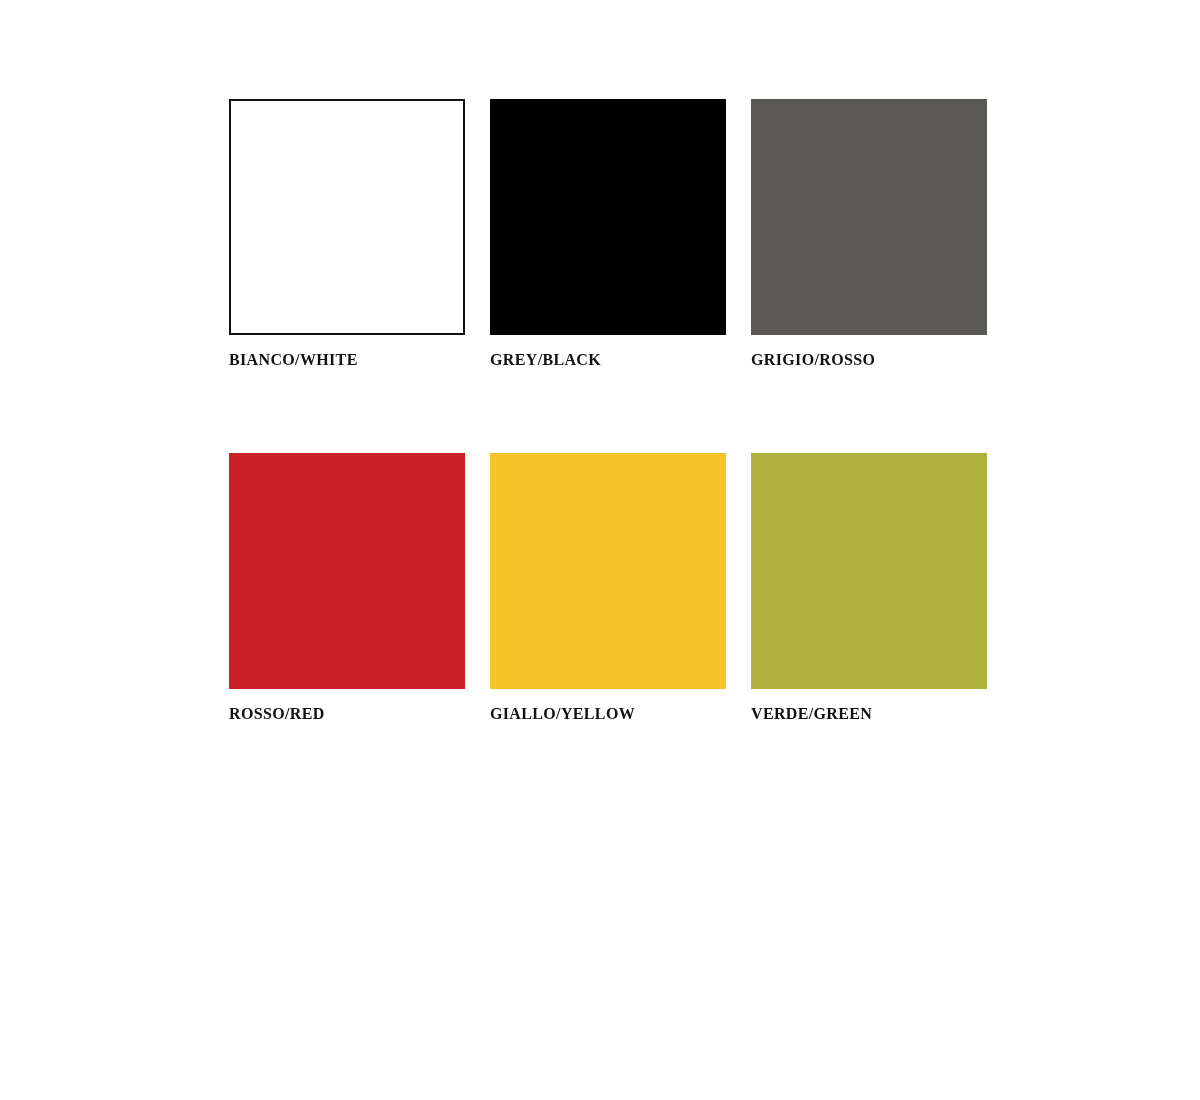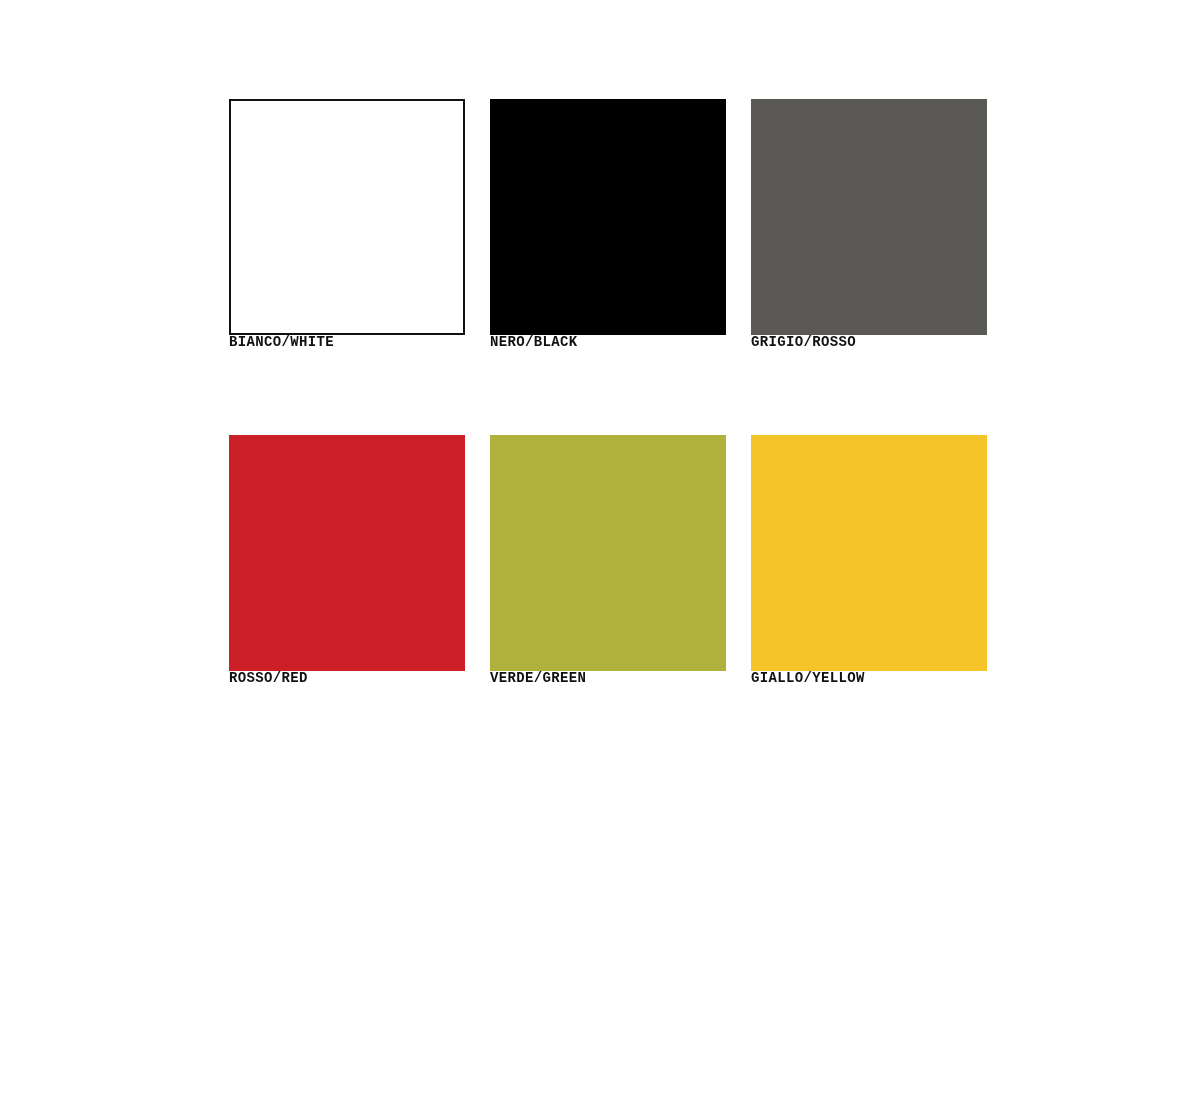--- a/index.html
+++ b/index.html
@@ -44,52 +44,53 @@
     display: block;
     box-sizing: border-box;
   }
 
   .swatch-chip.bordered {
     border: 2px solid #111111;
   }
 
   .swatch-label {
     display: block;
-    font-family: Liberation Mono, monospace;
-    font-size: 14px;
+    margin-top: 18px;
+    font-family: Liberation Serif, serif;
+    font-size: 16px;
     font-weight: bold;
     letter-spacing: 0.35px;
     color: #111111;
     line-height: 14px;
     white-space: nowrap;
   }
 </style>
 </head>
 <body style="background: rgb(255, 255, 255);">
 
 <div id="swatch-chart">
   <div class="swatch-grid">
       <div class="swatch-cell">
         <div class="swatch-chip bordered" style="background-color: rgb(255, 255, 255); border-color: rgb(17, 17, 17);"></div>
         <span class="swatch-label">BIANCO/WHITE</span>
       </div>
       <div class="swatch-cell">
         <div class="swatch-chip" style="background-color: rgb(0, 0, 0);"></div>
-        <span class="swatch-label">NERO/BLACK</span>
+        <span class="swatch-label">GREY/BLACK</span>
       </div>
       <div class="swatch-cell">
         <div class="swatch-chip" style="background-color: rgb(91, 89, 85);"></div>
         <span class="swatch-label">GRIGIO/ROSSO</span>
       </div>
       <div class="swatch-cell">
         <div class="swatch-chip" style="background-color: rgb(203, 32, 39);"></div>
         <span class="swatch-label">ROSSO/RED</span>
       </div>
       <div class="swatch-cell">
+        <div class="swatch-chip" style="background-color: rgb(244, 196, 40);"></div>
+        <span class="swatch-label">GIALLO/YELLOW</span>
+      </div>
+      <div class="swatch-cell">
         <div class="swatch-chip" style="background-color: rgb(174, 178, 60);"></div>
         <span class="swatch-label">VERDE/GREEN</span>
-      </div>
-      <div class="swatch-cell">
-        <div class="swatch-chip" style="background-color: rgb(244, 196, 40);"></div>
-        <span class="swatch-label">GIALLO/YELLOW</span>
       </div>
     </div>
 </div>
 
 </body></html>

